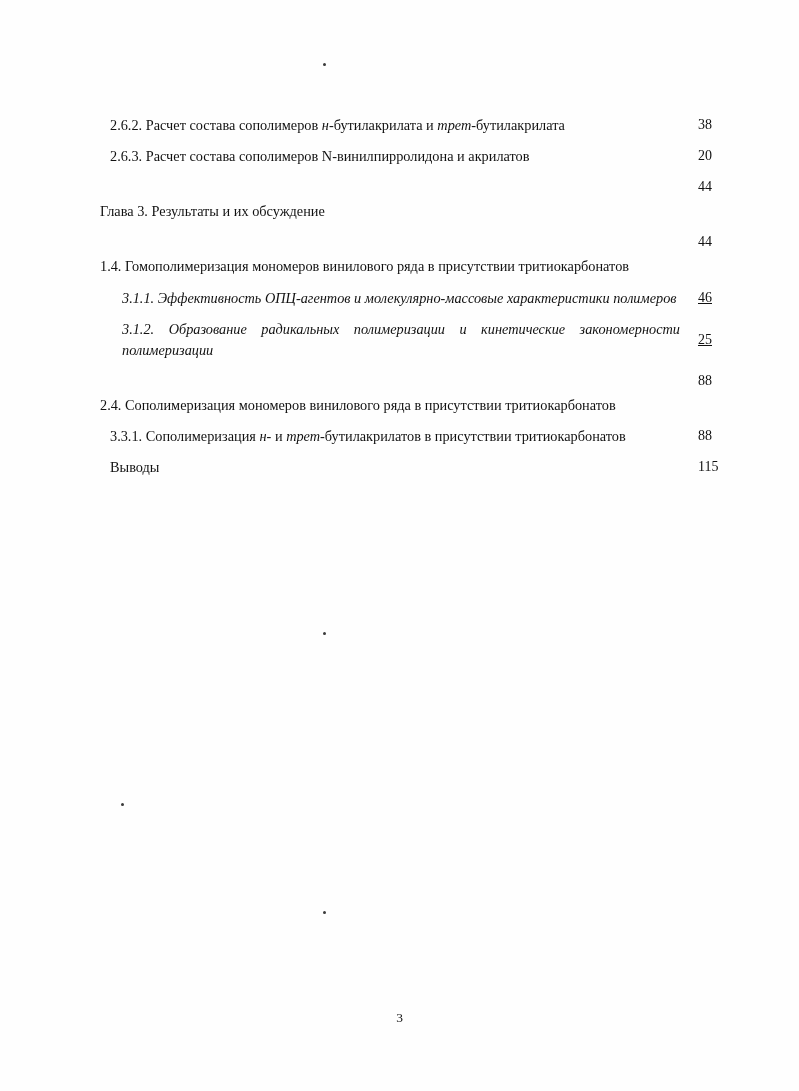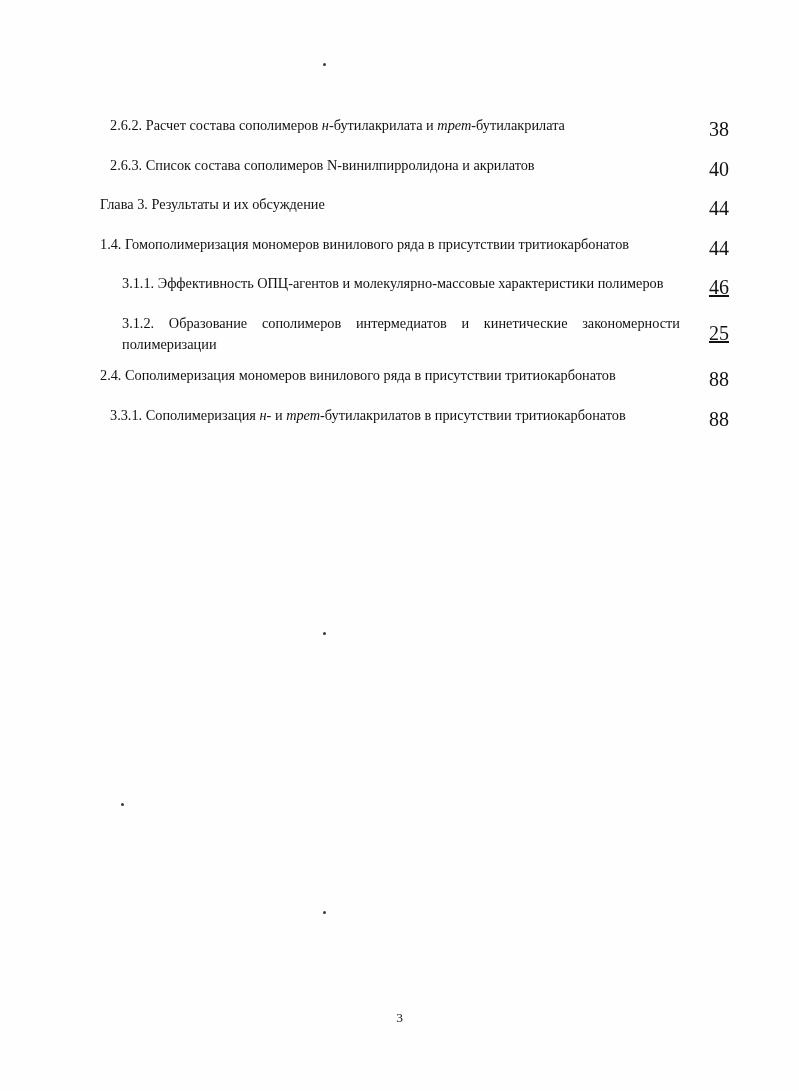--- a/index.html
+++ b/index.html
@@ -49,31 +49,31 @@
   }
   .toc-text {
     flex: 1 1 auto;
     padding-right: 18px;
     text-align: justify;
     text-justify: inter-word;
   }
   .toc-text.nojust { text-align: left; }
   .toc-page {
     flex: 0 0 42px;
-    text-align: center;
-    font-size: 20px;
+    text-align: left;
+    font-size: 14px;
     white-space: nowrap;
   }
   .toc-row.two-line .toc-page {
     align-self: center;
     text-decoration: underline;
   }
-  .indent-0 { padding-left: 0px; }
+  .indent-0 { padding-left: 0px; margin-top: 24px; }
   .indent-1 { padding-left: 10px; }
-  .indent-2 { padding-left: 22px; }
+  .indent-2 { padding-left: 22px; font-style: italic; }
 
   .folio {
     position: absolute;
     left: 0;
     top: 1010px;
     width: 799px;
     text-align: center;
     font-size: 13.5px;
   }
 </style>
@@ -86,44 +86,48 @@
   <span class="dot dot-mid"></span>
   <span class="dot dot-low"></span>
   <span class="dot dot-bot"></span>
 
   <div class="toc" id="toc">
       <div class="toc-row">
         <div class="toc-text indent-1 nojust">2.6.2. Расчет состава сополимеров <i>н</i>-бутилакрилата и <i>трет</i>-бутилакрилата</div>
         <div class="toc-page">38</div>
       </div>
       <div class="toc-row">
-        <div class="toc-text indent-1 nojust">2.6.3. Список состава сополимеров N-винилпирролидона и акрилатов</div>
-        <div class="toc-page">40</div>
+        <div class="toc-text indent-1 nojust">2.6.3. Расчет состава сополимеров N-винилпирролидона и акрилатов</div>
+        <div class="toc-page">20</div>
       </div>
       <div class="toc-row">
         <div class="toc-text indent-0 nojust">Глава 3. Результаты и их обсуждение</div>
         <div class="toc-page">44</div>
       </div>
       <div class="toc-row">
         <div class="toc-text indent-0 nojust">1.4. Гомополимеризация мономеров винилового ряда в присутствии тритиокарбонатов</div>
         <div class="toc-page">44</div>
       </div>
       <div class="toc-row two-line">
         <div class="toc-text indent-2">3.1.1. Эффективность ОПЦ-агентов и молекулярно-массовые характеристики полимеров</div>
         <div class="toc-page">46</div>
       </div>
       <div class="toc-row two-line">
-        <div class="toc-text indent-2">3.1.2. Образование сополимеров интермедиатов и кинетические закономерности полимеризации</div>
+        <div class="toc-text indent-2">3.1.2. Образование радикальных полимеризации и кинетические закономерности полимеризации</div>
         <div class="toc-page">25</div>
       </div>
       <div class="toc-row">
         <div class="toc-text indent-0 nojust">2.4. Сополимеризация мономеров винилового ряда в присутствии тритиокарбонатов</div>
         <div class="toc-page">88</div>
       </div>
       <div class="toc-row">
         <div class="toc-text indent-1 nojust">3.3.1. Сополимеризация <i>н</i>- и <i>трет</i>-бутилакрилатов в присутствии тритиокарбонатов</div>
         <div class="toc-page">88</div>
       </div>
+      <div class="toc-row">
+        <div class="toc-text indent-1 nojust">Выводы</div>
+        <div class="toc-page">115</div>
+      </div>
     </div>
 
   <div class="folio">3</div>
 
 </div>
 
 </body></html>

